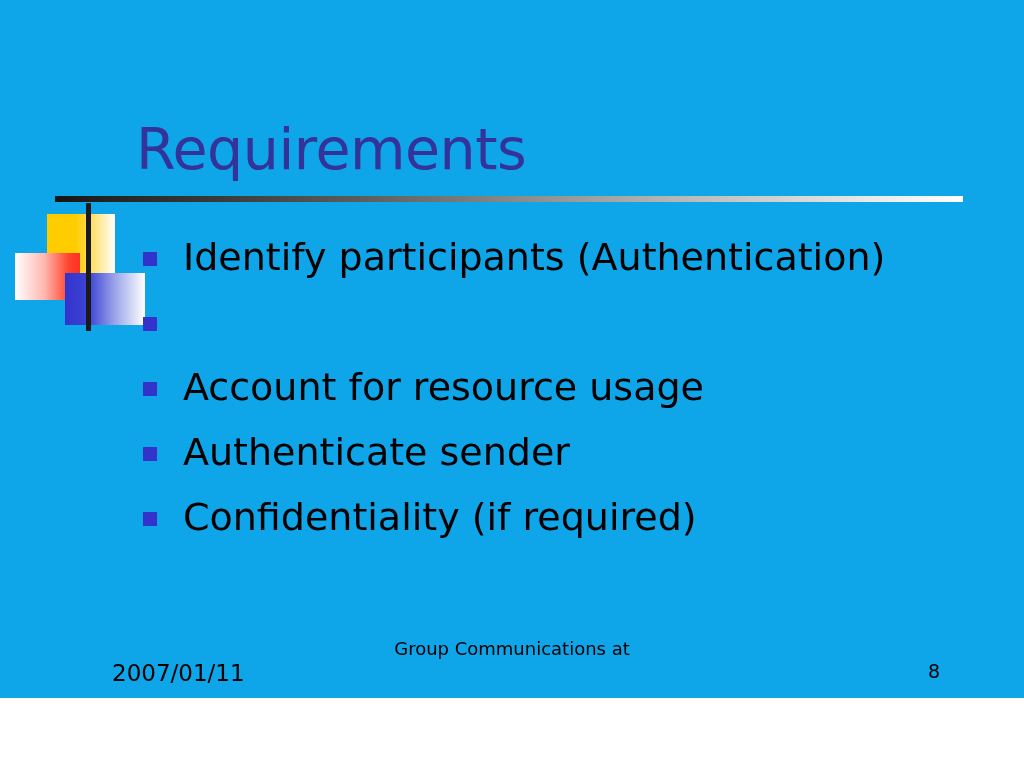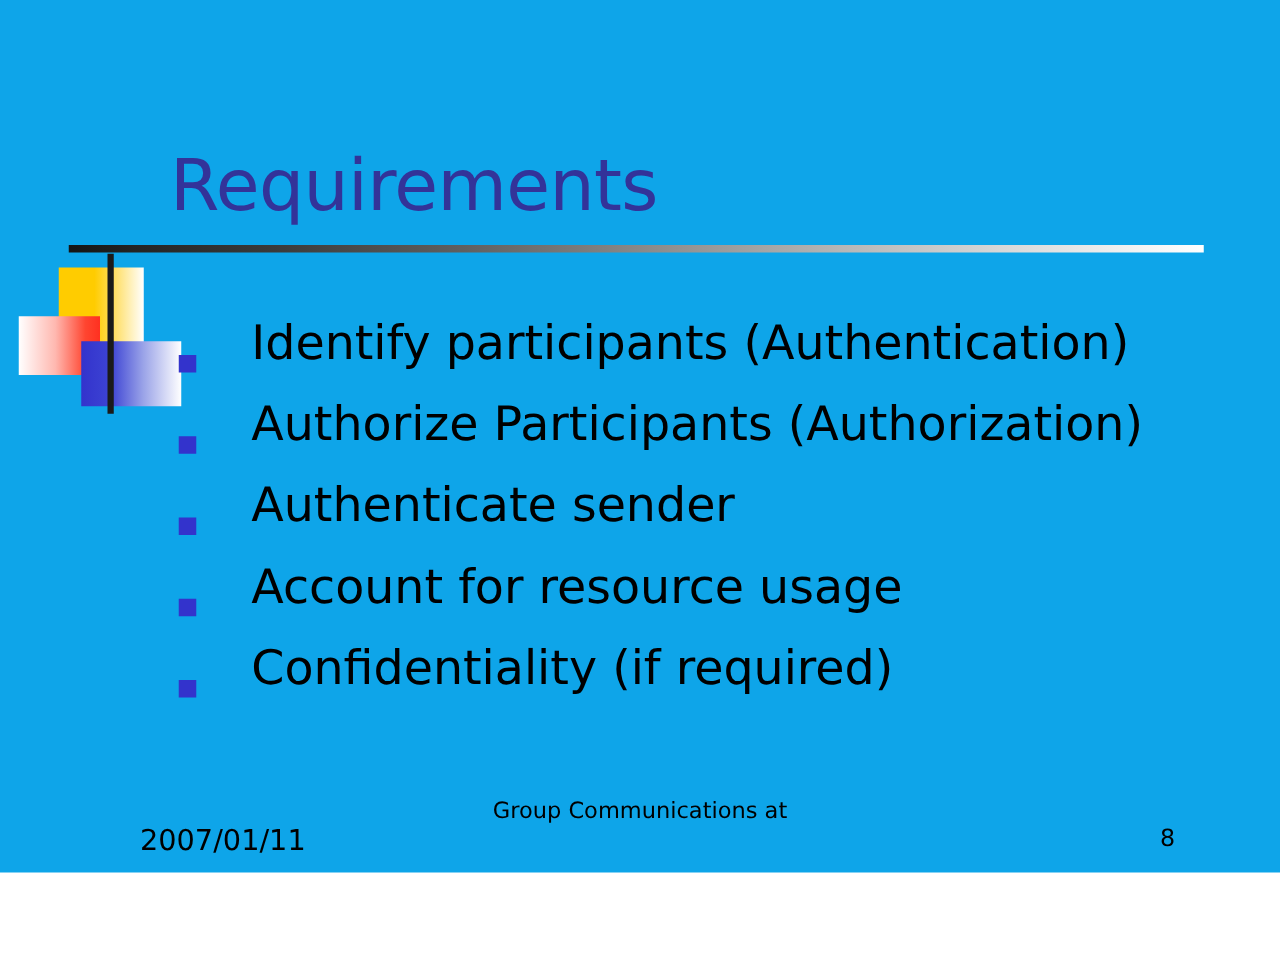--- a/index.html
+++ b/index.html
@@ -103,23 +103,22 @@
   
   .body-list {
     position: absolute;
     left: 143px;
     top: 233px;
     width: 840px;
   }
 
   .bullet-row {
     display: flex;
-    align-items: flex-end;
+    align-items: flex-start;
     height: 65px;
-    gap: 18px;
   }
 
   .bullet-marker {
     width: 14px;
     height: 14px;
     background: #3333CC;
     flex: 0 0 auto;
     margin-top: 19px;
   }
 
@@ -186,31 +185,30 @@
 
   <div class="body-list">
 
     <div class="bullet-row">
       <span class="bullet-marker"></span>
       <span class="bullet-text">Identify participants (Authentication)</span>
     </div>
 
     <div class="bullet-row">
       <span class="bullet-marker"></span>
-      <span class="bullet-text">Authorize Participants (Authorization)</span>
+    </div>
+
+    <div class="bullet-row">
+      <span class="bullet-marker"></span>
+      <span class="bullet-text">Account for resource usage</span>
     </div>
 
     <div class="bullet-row">
       <span class="bullet-marker"></span>
       <span class="bullet-text">Authenticate sender</span>
-    </div>
-
-    <div class="bullet-row">
-      <span class="bullet-marker"></span>
-      <span class="bullet-text">Account for resource usage</span>
     </div>
 
     <div class="bullet-row">
       <span class="bullet-marker"></span>
       <span class="bullet-text">Confidentiality (if required)</span>
     </div>
 
   </div>
 
   <div class="footer">

